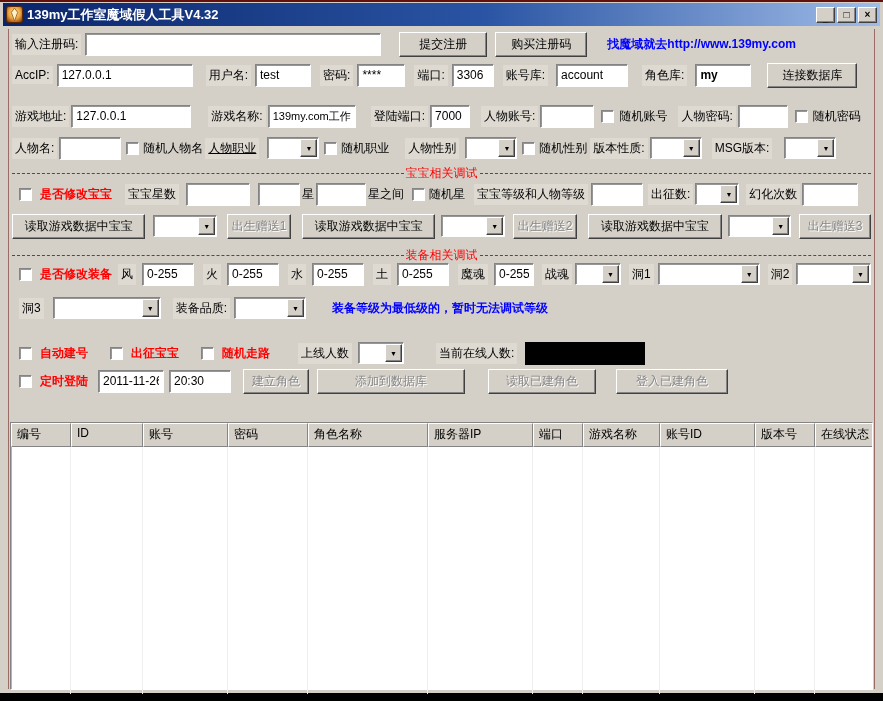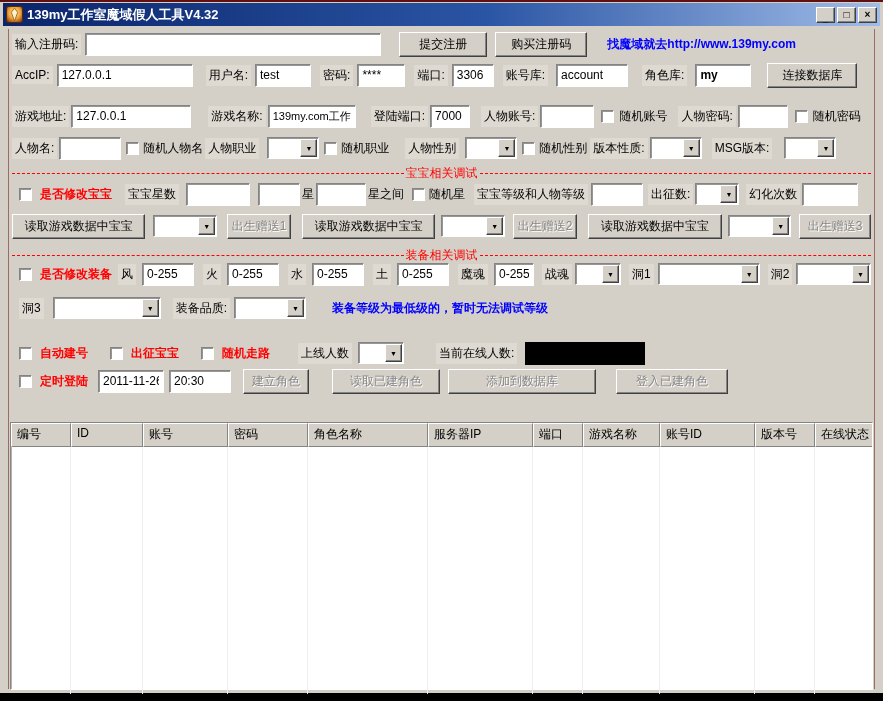--- a/index.html
+++ b/index.html
@@ -157,21 +157,21 @@
     <input class="sunken txt" style="width: 50px; margin-left: 2px;" value="">
     <span class="cb sunken" style="margin-left:7px;"></span>
     <span style="margin-left:5px;white-space:nowrap;">随机密码</span>
   </div>
 
   <div class="row" style="top:135px;">
     <span class="lbl">人物名:</span>
     <input class="sunken txt" style="width: 62px; margin-left: 2px;" value="">
     <span class="cb sunken" style="margin-left:5px;"></span>
     <span style="margin-left:4px;white-space:nowrap;">随机人物名</span>
-    <span class="lbl" style="margin-left:2px;">人物职业</span>
+    <span class="lbl" style="margin-left:2px;text-decoration:underline;">人物职业</span>
     <div class="combo sunken" style="width:52px;margin-left:8px;">
         <span class="arrow">▼</span>
       </div>
     <span class="cb sunken" style="margin-left:5px;"></span>
     <span style="margin-left:4px;white-space:nowrap;">随机职业</span>
     <span class="lbl" style="margin-left:16px;">人物性别</span>
     <div class="combo sunken" style="width:52px;margin-left:6px;">
         <span class="arrow">▼</span>
       </div>
     <span class="cb sunken" style="margin-left:5px;"></span>
@@ -286,22 +286,22 @@
     <span class="lbl" style="margin-left:32px;">当前在线人数:</span>
     <div class="blackbox" style="margin-left:8px;"></div>
   </div>
 
   <div class="row" style="top:368px;">
     <span class="cb sunken" style="margin-left:7px;"></span>
     <span class="red" style="margin-left:8px;">定时登陆</span>
     <input class="sunken txt" style="width: 66px; margin-left: 10px;" value="2011-11-26">
     <input class="sunken txt" style="width: 62px; margin-left: 5px;" value="20:30">
     <button class="btn dis" style="width:66px;margin-left:12px;">建立角色</button>
+    <button class="btn dis" style="width:148px;margin-left:8px;">添加到数据库</button>
     <button class="btn dis" style="width:108px;margin-left:23px;">读取已建角色</button>
-    <button class="btn dis" style="width:148px;margin-left:8px;">添加到数据库</button>
     <button class="btn dis" style="width:112px;margin-left:20px;">登入已建角色</button>
   </div>
 
   <div class="grid">
     <div class="ghead">
       <div class="hcell c0">编号</div>
       <div class="hcell c1">ID</div>
       <div class="hcell c2">账号</div>
       <div class="hcell c3">密码</div>
       <div class="hcell c4">角色名称</div>

